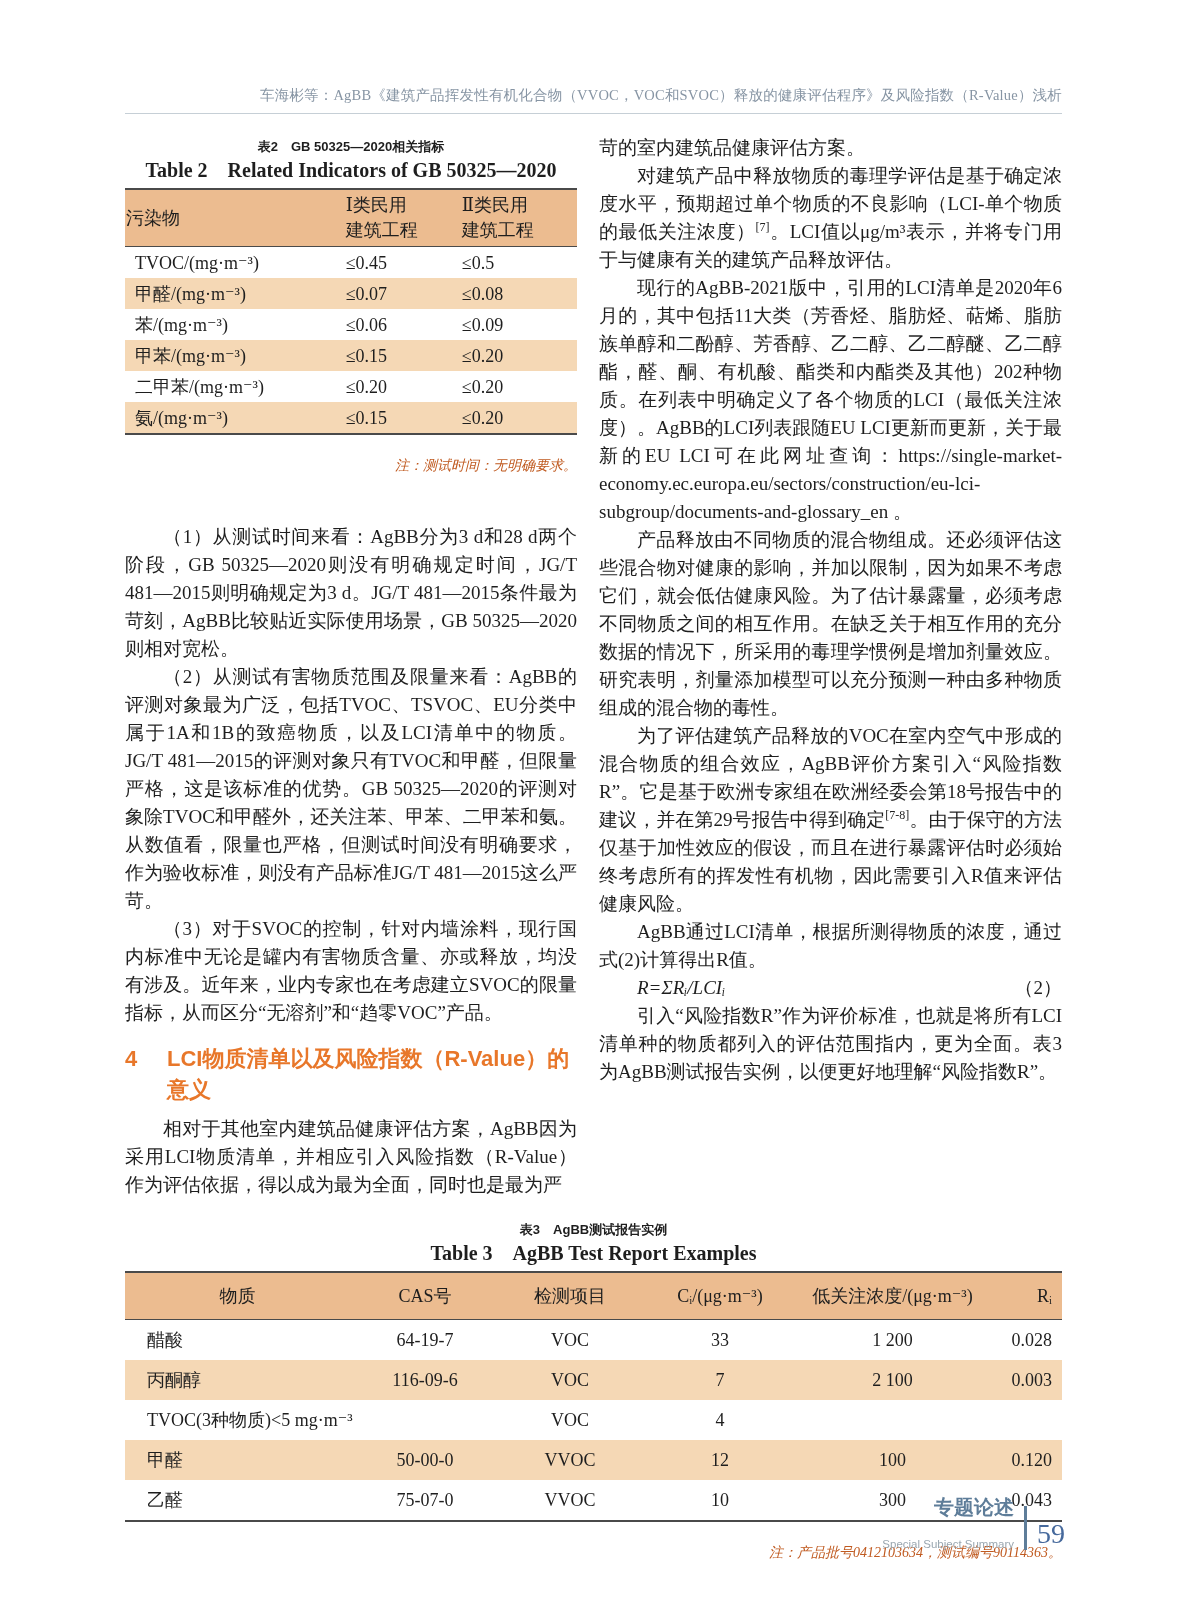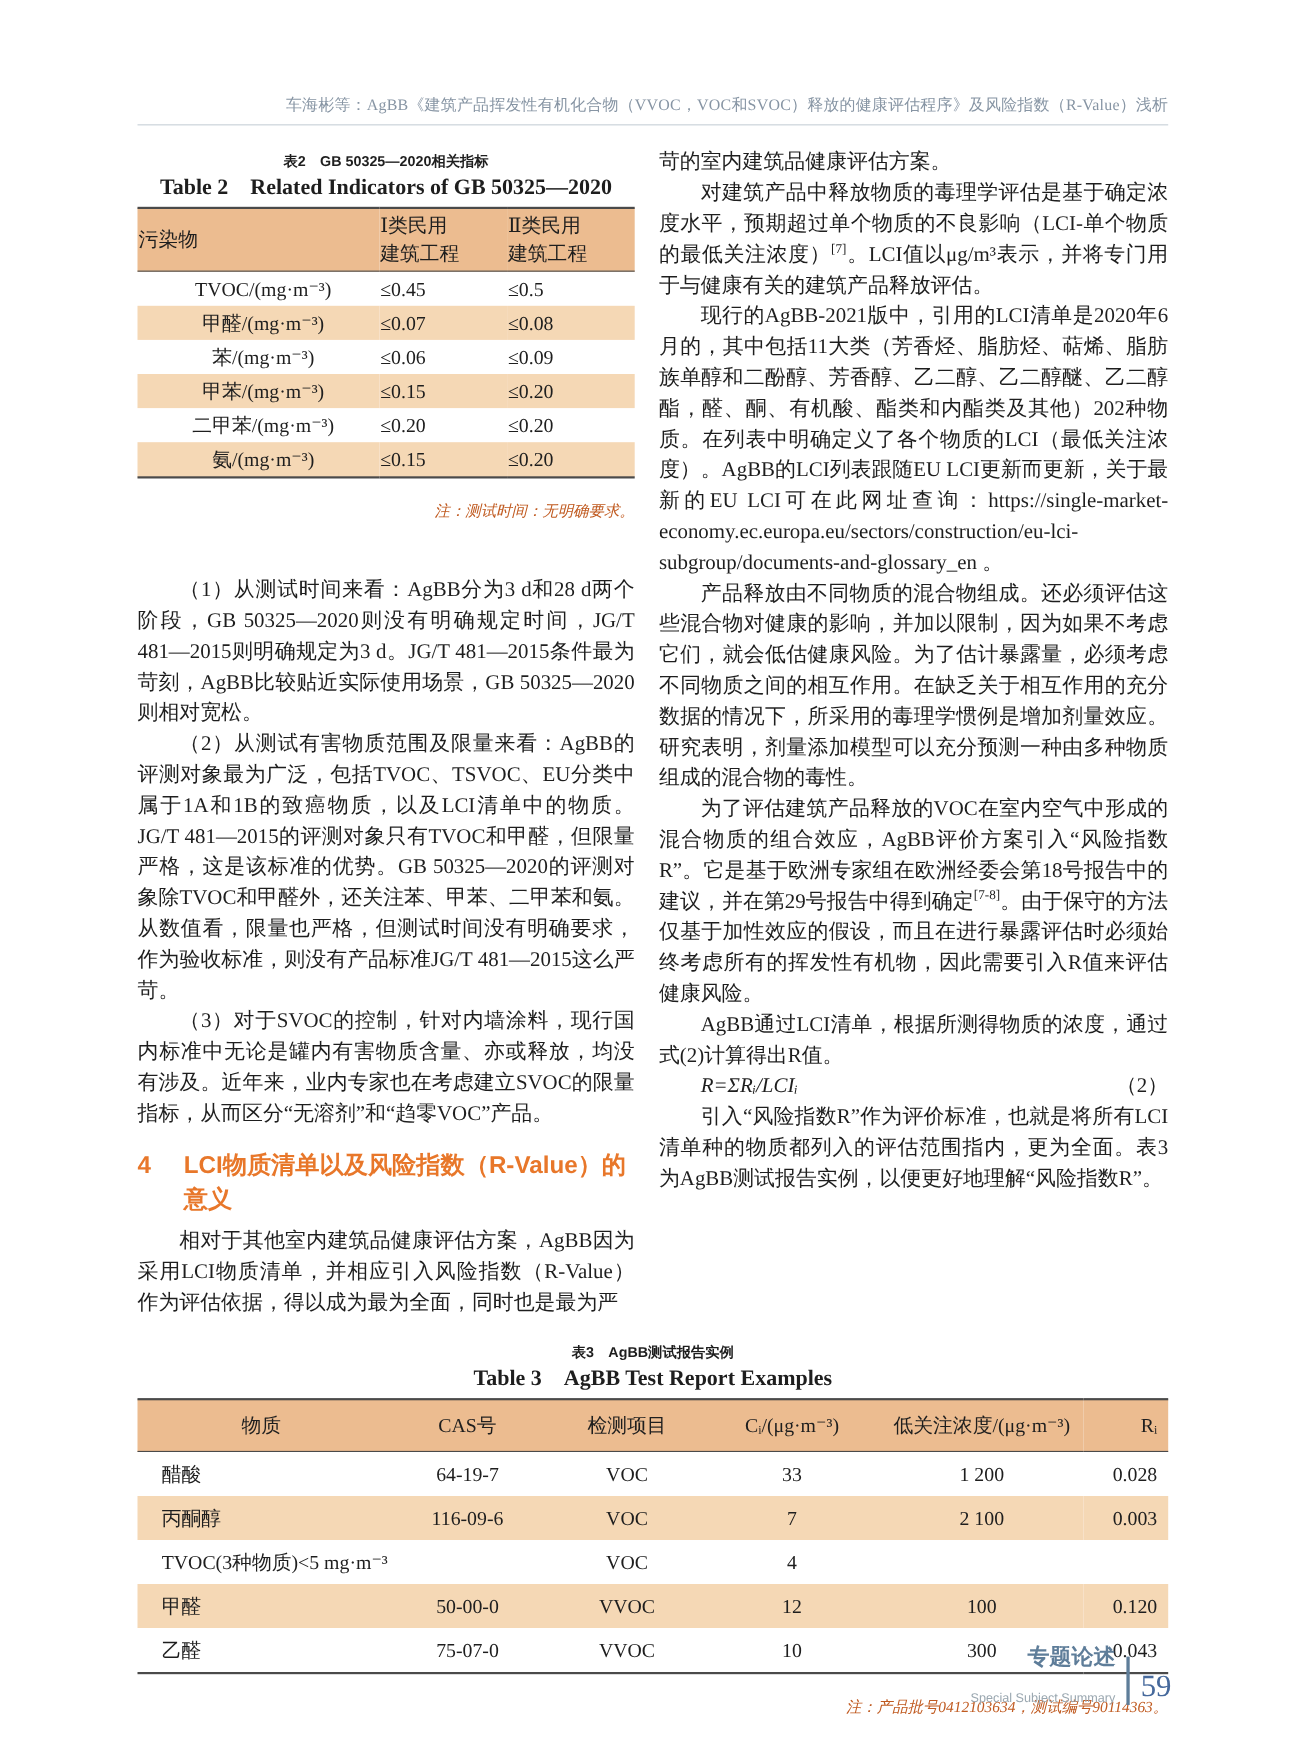--- a/index.html
+++ b/index.html
@@ -27,21 +27,21 @@
   .tbl-title-en{text-align:center;font-weight:bold;font-size:20px;line-height:23px;}
   
   .t2-block{margin-bottom:46px;}
   table.datatable{width:100%;border-collapse:collapse;margin-top:6px;
     border-top:2px solid #4a4a4a;border-bottom:2px solid #4a4a4a;font-size:18px;}
   table.datatable thead th{background:#ecbc90;font-weight:normal;
     border-bottom:1.5px solid #4a4a4a;vertical-align:middle;line-height:25px;}
   table.t2 thead th{height:54px;}
   table.t2 td{height:29px;vertical-align:middle;}
   tr.shaded td{background:#f5d8b5;}
-  table.t2 td.c1{text-align:center;padding-left:10px;}
+  table.t2 td.c1{text-align:left;padding-left:10px;}
   table.t2 td.cv{}
   .tbl-note{color:#c05a20;font-size:14px;line-height:22px;margin-top:20px;
     padding-left:26px;font-style:italic;text-align:right;}
   
   .sec-h{display:flex;color:#e8772a;font-family:"Liberation Sans","DejaVu Sans",sans-serif;
     font-weight:bold;font-size:22px;line-height:31px;margin:16px 0 10px;text-align:left;}
   .sec-h .num{width:42px;flex:none;}
   .sec-h .sec-title{flex:1;}
   
   .equation{display:flex;justify-content:space-between;margin:0;}

